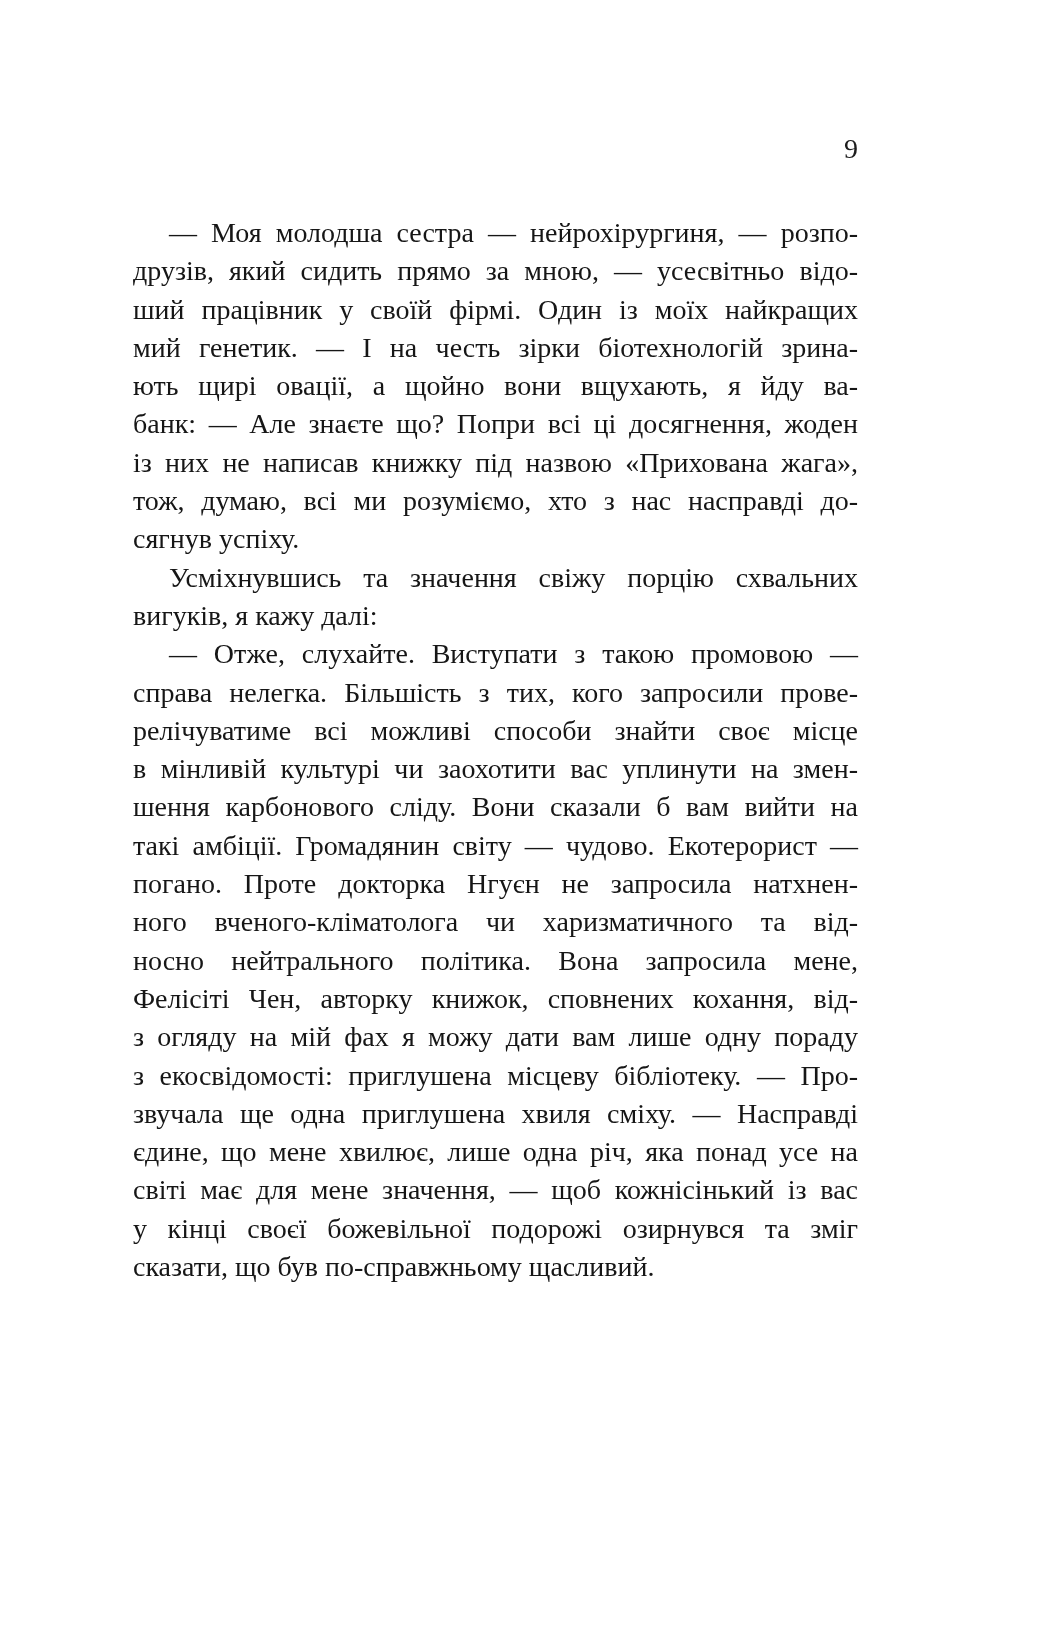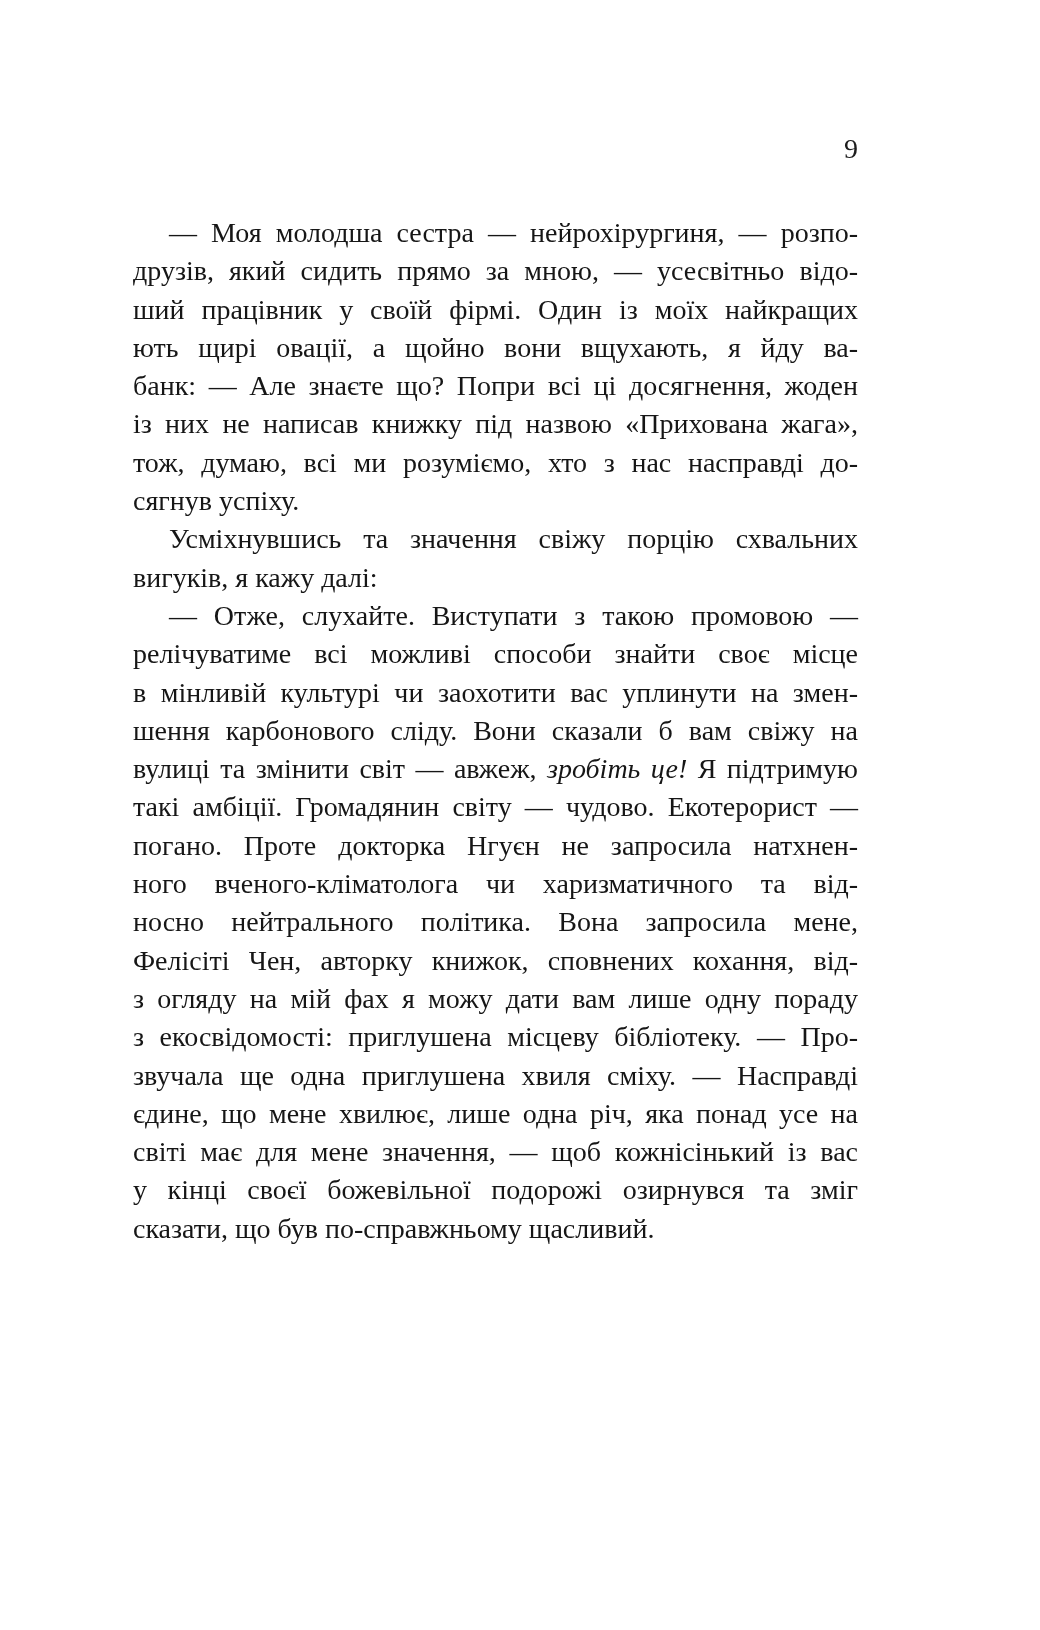--- a/index.html
+++ b/index.html
@@ -52,32 +52,33 @@
 </style>
 </head>
 <body>
 
 <div class="page">
   <div class="page-number">9</div>
   <div class="text-block">
       <div class="line j ind"><span>— Моя молодша сестра — нейрохірургиня, — розпо-</span></div>
       <div class="line j"><span>друзів, який сидить прямо за мною, — усесвітньо відо-</span></div>
       <div class="line j"><span>ший працівник у своїй фірмі. Один із моїх найкращих</span></div>
+      <div class="line j"><span>мий генетик. — І на честь зірки біотехнологій зрина-</span></div>
       <div class="line j"><span>ють щирі овації, а щойно вони вщухають, я йду ва-</span></div>
       <div class="line j"><span>банк: — Але знаєте що? Попри всі ці досягнення, жоден</span></div>
       <div class="line j"><span>із них не написав книжку під назвою «Прихована жага»,</span></div>
       <div class="line j"><span>тож, думаю, всі ми розуміємо, хто з нас насправді до-</span></div>
       <div class="line"><span>сягнув успіху.</span></div>
       <div class="line j ind"><span>Усміхнувшись та значення свіжу порцію схвальних</span></div>
       <div class="line"><span>вигуків, я кажу далі:</span></div>
       <div class="line j ind"><span>— Отже, слухайте. Виступати з такою промовою —</span></div>
+      <div class="line j"><span>справа нелегка. Більшість з тих, кого запросили прове-</span></div>
       <div class="line j"><span>релічуватиме всі можливі способи знайти своє місце</span></div>
       <div class="line j"><span>в мінливій культурі чи заохотити вас уплинути на змен-</span></div>
-      <div class="line j"><span>шення карбонового сліду. Вони сказали б вам свіжу на</span></div>
-      <div class="line j"><span>вулиці та змінити світ — авжеж, </span><span class="it">зробіть це!</span><span> Я підтримую</span></div>
+      <div class="line j"><span>шення карбонового сліду. Вони сказали б вам вийти на</span></div>
       <div class="line j"><span>такі амбіції. Громадянин світу — чудово. Екотерорист —</span></div>
       <div class="line j"><span>погано. Проте докторка Нгуєн не запросила натхнен-</span></div>
       <div class="line j"><span>ного вченого-кліматолога чи харизматичного та від-</span></div>
       <div class="line j"><span>носно нейтрального політика. Вона запросила мене,</span></div>
       <div class="line j"><span>Фелісіті Чен, авторку книжок, сповнених кохання, від-</span></div>
       <div class="line j"><span>з огляду на мій фах я можу дати вам лише одну пораду</span></div>
       <div class="line j"><span>з екосвідомості: приглушена місцеву бібліотеку. — Про-</span></div>
       <div class="line j"><span>звучала ще одна приглушена хвиля сміху. — Насправді</span></div>
       <div class="line j"><span>єдине, що мене хвилює, лише одна річ, яка понад усе на</span></div>
       <div class="line j"><span>світі має для мене значення, — щоб кожнісінький із вас</span></div>

